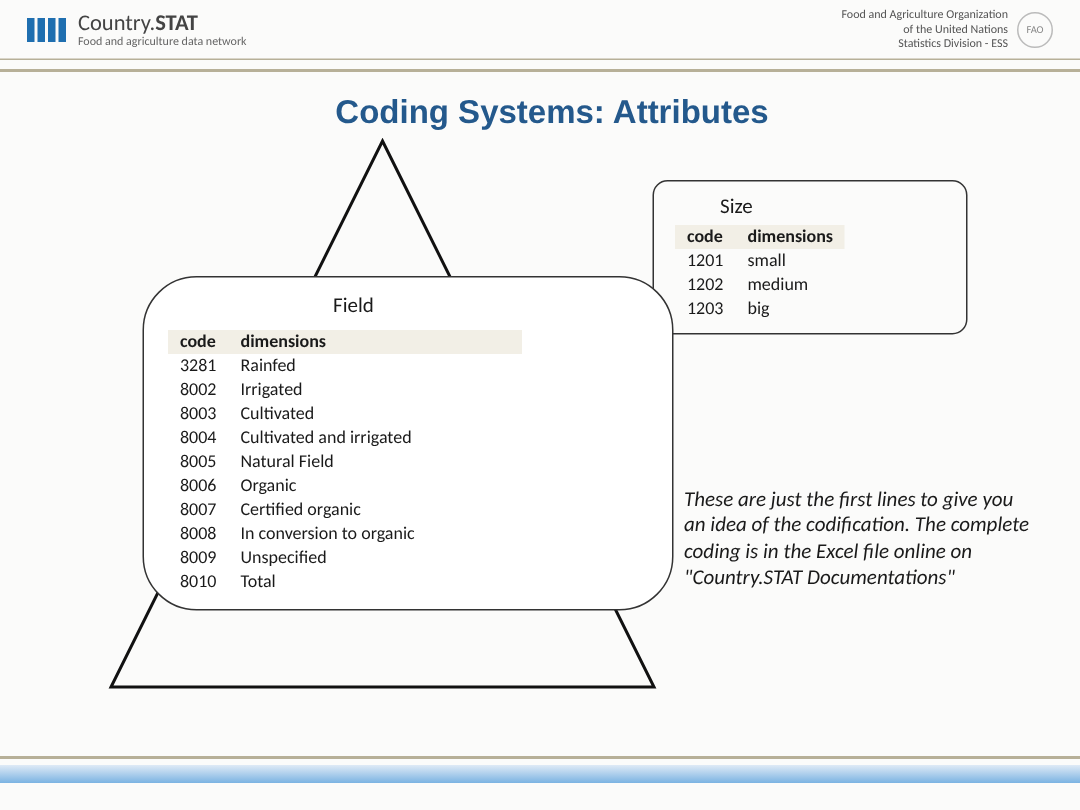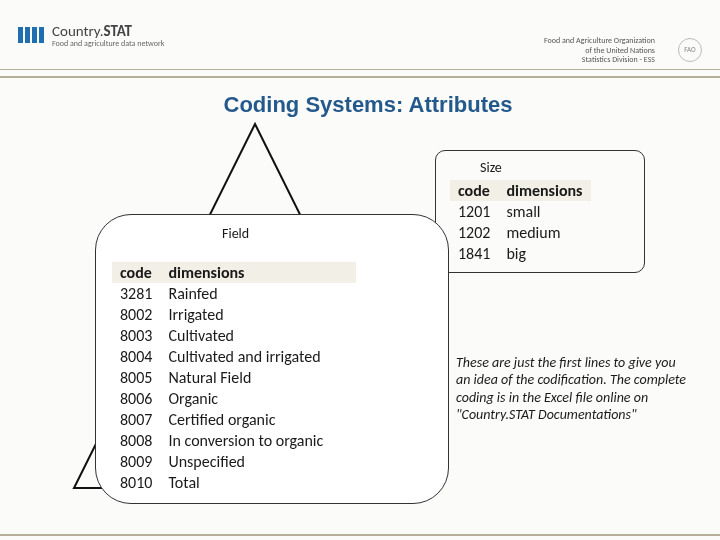--- a/index.html
+++ b/index.html
@@ -46,22 +46,21 @@
     color: #666;
     margin-top: -2px;
   }
   .header-right {
     text-align: right;
     font-size: 8px;
     color: #555;
     line-height: 1.2;
     display:flex;
     align-items:center;
-    gap:23px;
-    margin-top:30px;
+    gap:6px;
   }
   .fao-logo{
     width:22px;height:22px;border:1px solid #bbb;border-radius:50%;
     font-size:7px;display:flex;align-items:center;justify-content:center;color:#888;
   }
   .rule1 { height: 1px; background: #b7b098; margin: 2px 0 0 0; }
   .rule2 { height: 2px; background: #b7b098; margin: 6px 0 0 0; }
   .title {
     text-align: center;
     font-family: Verdana, Arial, sans-serif;
@@ -90,35 +89,35 @@
     border: 1px solid #333;
     border-radius: 10px;
     padding: 8px 14px;
     background: #fbfbfa;
   }
   .size-block h4 {
     margin: 0 0 4px 30px;
     font-weight: 400;
     font-size: 14px;
   }
-  table { border-collapse: collapse; font-size: 16px; }
+  table { border-collapse: collapse; font-size: 12px; }
   th { text-align: left; background: #f2efe6; font-weight: 700; padding: 1px 8px; }
   td { padding: 1px 8px; }
   .field-block {
     position: absolute;
     left: 95px;
     top: 92px;
     width: 320px;
     border: 1px solid #333;
     border-radius: 36px;
     padding: 10px 16px;
     background: #fff;
   }
   .field-block h4 {
-    margin: 0 0 20px 110px;
+    margin: 0 0 8px 110px;
     font-weight: 400;
     font-size: 14px;
   }
   .note {
     position: absolute;
     left: 456px;
     top: 232px;
     width: 234px;
     font-size: 14px;
     font-style: italic;
@@ -185,21 +184,21 @@
       </tr>
       <tr>
             <td>1201</td>
             <td>small</td>
           </tr>
       <tr>
             <td>1202</td>
             <td>medium</td>
           </tr>
       <tr>
-            <td>1841</td>
+            <td>1203</td>
             <td>big</td>
           </tr>
     </tbody>
       </table>
   </div>
 
   <div class="field-block">
     <h4>Field</h4>
     <table>
       <tbody>

